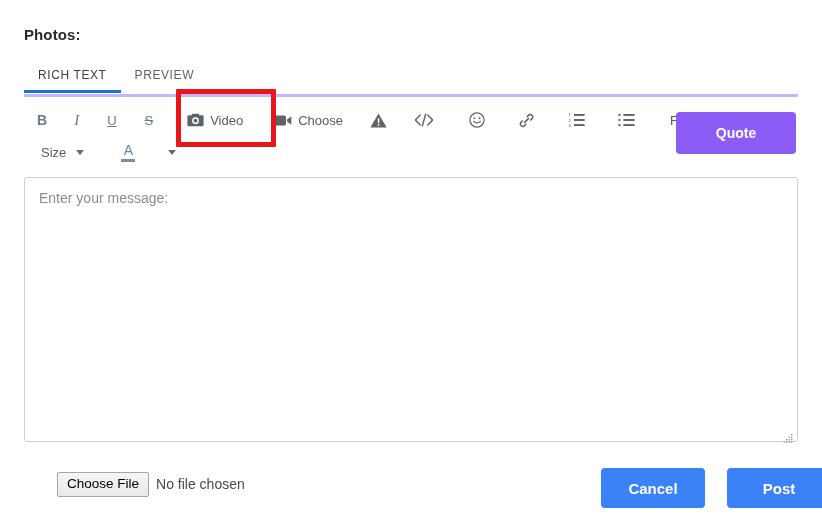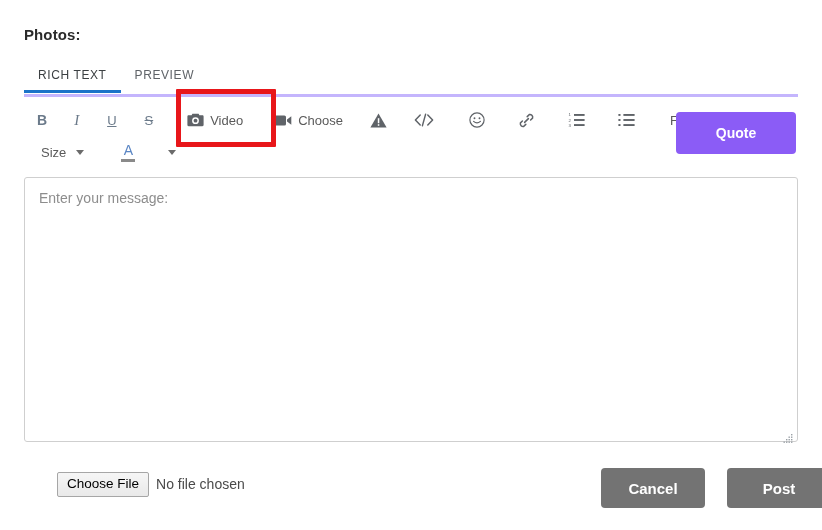--- a/index.html
+++ b/index.html
@@ -227,21 +227,21 @@
   .action-btns {
     position: absolute;
     right: 0;
     top: 0;
     display: flex;
     gap: 22px;
   }
   .btn-primary {
     width: 104px;
     height: 40px;
-    background: #737373;
+    background: #3b82f6;
     color: #ffffff;
     border: none;
     border-radius: 4px;
     font-size: 15px;
     font-weight: bold;
     cursor: pointer;
     font-family: "Liberation Sans", sans-serif;
   }
 </style>
 </head>

